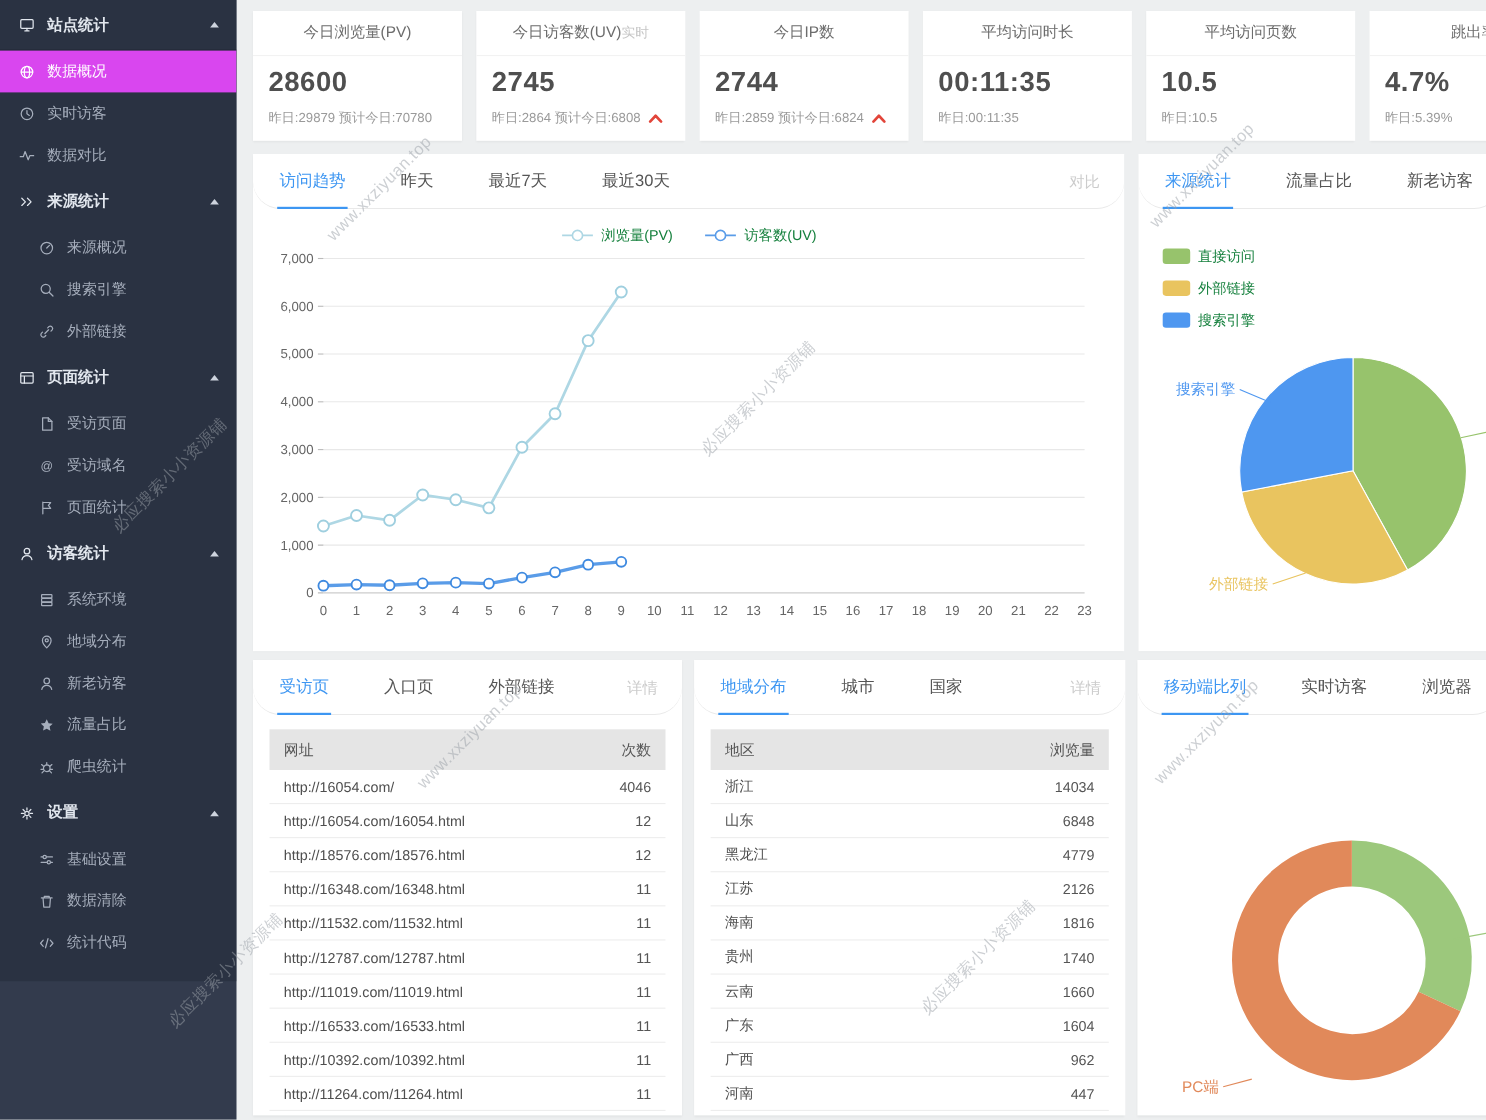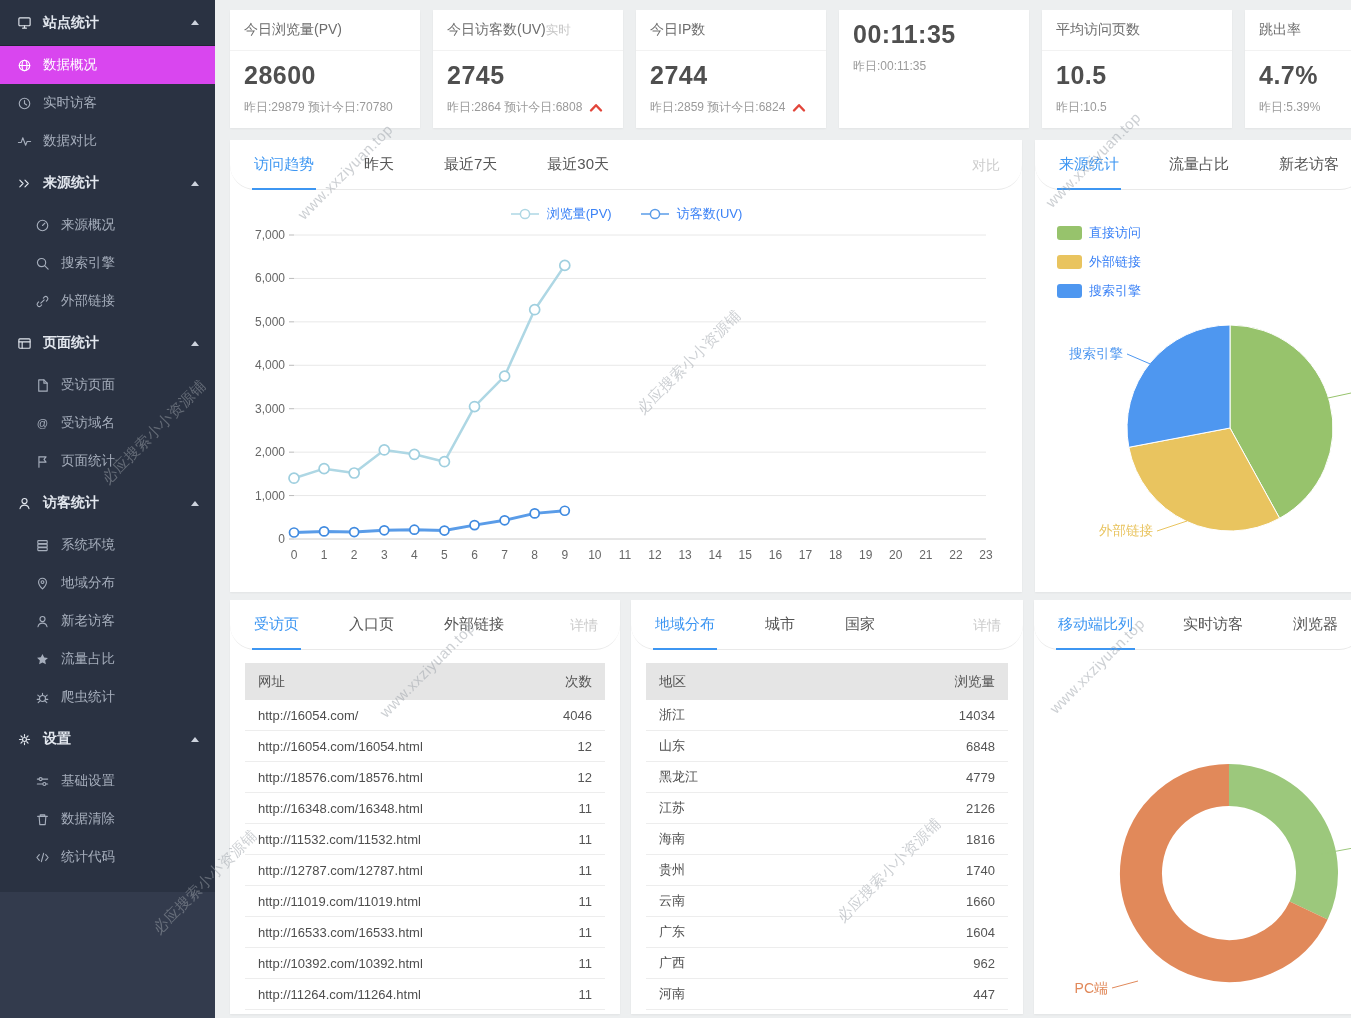--- a/index.html
+++ b/index.html
@@ -16,36 +16,36 @@
   .side-item.lvl2 { padding-left:34px; }
   .side-item.active { background:#d946ef; color:#fff; }
   .side-ico { width:17px; height:16px; margin-right:10px; display:inline-flex; align-items:center; justify-content:center; flex:0 0 17px; }
   .side-ico svg { width:15px; height:15px; }
   .caret-up { margin-left:auto; width:0; height:0; border-left:4.5px solid transparent; border-right:4.5px solid transparent; border-bottom:5.5px solid #cdd3dd; }
 
   
   .main { flex:1; padding:10px 0 0 15px; overflow:hidden; }
   .cards-row { display:grid; grid-template-columns:repeat(6,190px); gap:13px; height:118px; margin-bottom:12px; }
   .card { background:#fff; box-shadow:0 1px 2px rgba(0,0,0,.05); overflow:hidden; }
-  .card-head { display:flex; align-items:center; justify-content:flex-start; height:41px; padding:0 14px; border-bottom:1px solid #f2f2f2; color:#6d6d6d; font-size:14px; }
+  .card-head { display:flex; align-items:center; justify-content:center; height:41px; padding:0 14px; border-bottom:1px solid #f2f2f2; color:#6d6d6d; font-size:14px; }
   .card-badge { color:#c6c6c6; font-size:12.5px; }
   .card-value { padding:10px 14px 0; font-size:25px; font-weight:bold; color:#4f4f4f; letter-spacing:.5px; }
   .card-sub { padding:9px 14px 0; font-size:12px; color:#9a9a9a; display:flex; align-items:center; gap:7px; white-space:nowrap; }
 
   .mid-row { display:grid; grid-template-columns:792px 330px; gap:13px; height:452px; margin-bottom:8px; }
   .bottom-row { display:grid; grid-template-columns:390px 392px 330px; gap:11px; height:414px; }
   .panel { background:#fff; box-shadow:0 1px 2px rgba(0,0,0,.05); position:relative; overflow:hidden; }
   .panel-head { display:flex; align-items:flex-end; height:50px; padding:0 22px; border-bottom:1px solid #e9e9e9;border-radius:25px; }
   .tab { font-size:15px; color:#555; padding:0 2px 14px; margin-right:46px; cursor:pointer; border-bottom:2px solid transparent; margin-bottom:-1px; white-space:nowrap; }
   .tab.active { color:#3d96f2; border-bottom-color:#3d96f2; }
   .panel-action { margin-left:auto; font-size:14px; color:#ccc; padding-bottom:14px; cursor:pointer; }
   .panel-body { position:relative; height:calc(100% - 50px); }
 
   .trend-legend { display:flex; justify-content:center; gap:28px; margin-top:15px; }
-  .legend-item { display:flex; align-items:center; gap:7px; font-size:13px; color:#3b82f6; cursor:pointer; }
+  .legend-item { display:flex; align-items:center; gap:7px; font-size:13px; color:#15803d; cursor:pointer; }
   .pie-legend { position:absolute; left:22px; top:84px; display:flex; flex-direction:column; gap:11px; z-index:3; }
   .pie-legend .sw { width:25px; height:14px; border-radius:3px; display:inline-block; }
 
   .chart-host svg { display:block; }
   .abs-chart { position:absolute; left:0; top:0; }
 
   .data-table { margin:13px 15px 0; }
   .dt-head { display:flex; justify-content:space-between; align-items:center; height:37px; background:#e5e5e5; padding:0 13px; font-size:13.5px; color:#555; }
   .dt-row { display:flex; justify-content:space-between; align-items:center; height:31px; border-bottom:1px solid #ededed; padding:0 13px; font-size:13px; color:#4e4e4e; }
   .dt-row .num { color:#555; }
@@ -289,20 +289,23 @@
           </div>
           <div class="card-value">2744</div>
           <div class="card-sub">
             <span>昨日:2859 预计今日:6824</span>
             <svg width="14" height="11" viewBox="0 0 14 11">
               <path d="M2 8.5L7 3.2 12 8.5" fill="none" stroke="#e2453a" stroke-width="2.4" stroke-linecap="round" stroke-linejoin="round"></path>
             </svg>
           </div>
         </div>
         <div class="card">
+          <div class="card-head">
+            <span>平均访问时长</span>
+          </div>
           <div class="card-value">00:11:35</div>
           <div class="card-sub">
             <span>昨日:00:11:35</span>
           </div>
         </div>
         <div class="card">
           <div class="card-head">
             <span>平均访问页数</span>
           </div>
           <div class="card-value">10.5</div>

